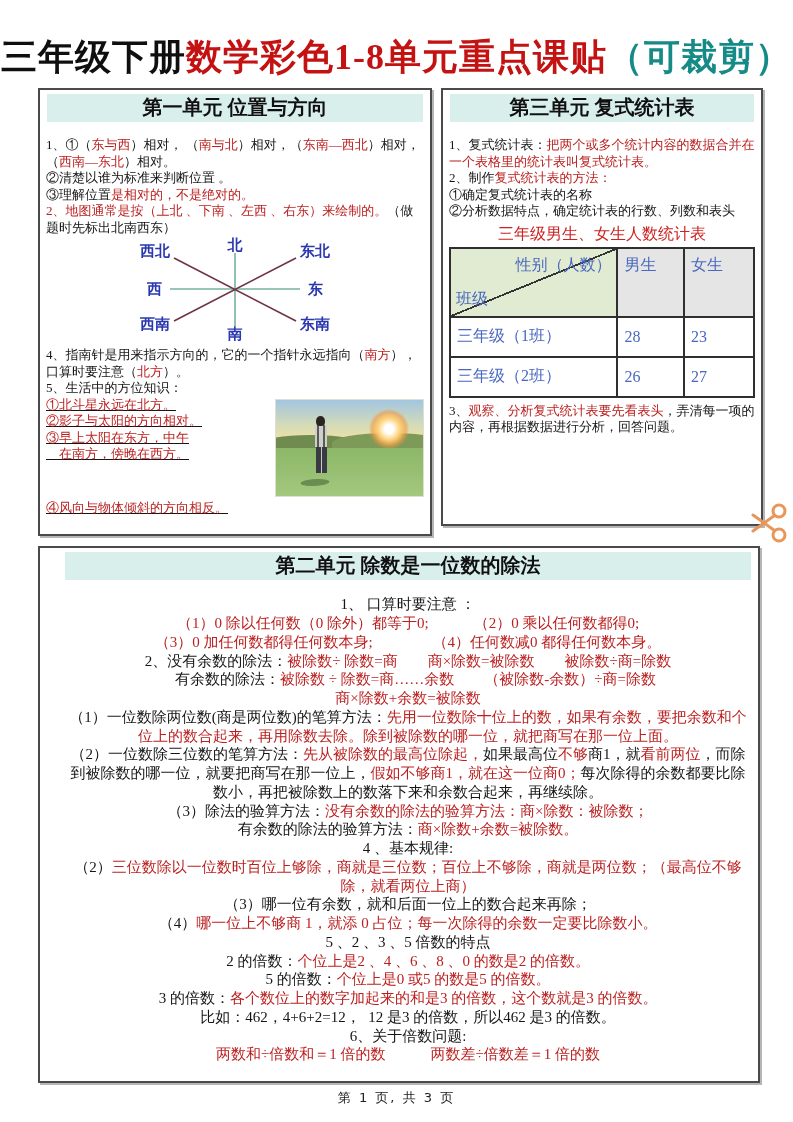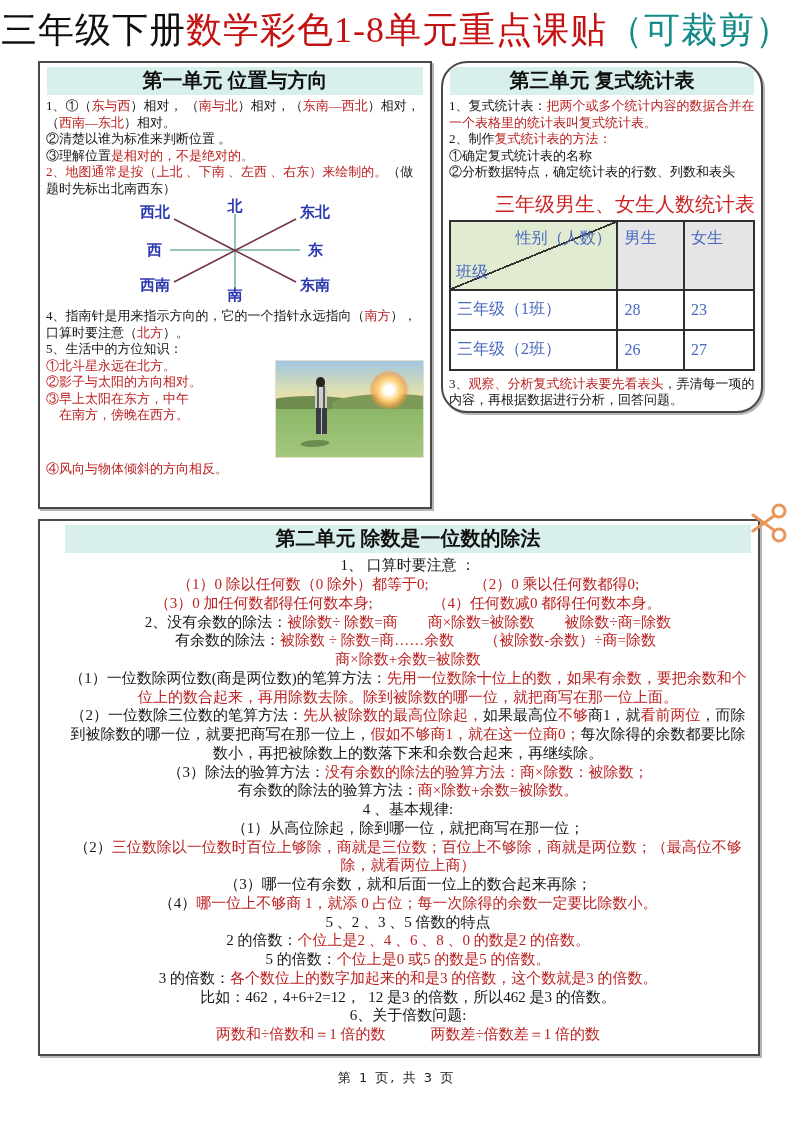--- a/index.html
+++ b/index.html
@@ -1,49 +1,49 @@
 <!DOCTYPE html>
 <html><head>
 <meta charset="utf-8">
 <style>
   html,body{margin:0;padding:0;}
   body{
     width:793px;height:1122px;position:relative;background:#fff;overflow:hidden;
     font-family:"Liberation Serif",serif;color:#151515;
   }
   .page-title{
-    text-align:center;margin-top:10px;font-size:36px;font-weight:normal;
+    text-align:center;margin-top:37px;font-size:36px;font-weight:bold;
     letter-spacing:1px;line-height:1.15;white-space:nowrap;
   }
   .t-black{color:#0f0f0f}.t-red{color:#c41111}.t-teal{color:#168a86}
 
   .top-row{margin:10px 30px 0 38px;display:flex;gap:9px;align-items:flex-start;}
   .box{
     border:2px solid #4a4a4a;box-shadow:2px 2px 0 rgba(110,110,110,.5);
     background:#fff;box-sizing:border-box;padding:3px 6px 4px;overflow:hidden;
   }
   .box-left{width:394px;height:448px;}
-  .box-right{flex:1;height:352px;border-radius:26px;}
+  .box-right{flex:1;height:438px;}
   .box-bottom{margin:10px 33px 0 38px;height:537px;padding-left:24px;}
 
   .hdr{
     background:#d9efec;text-align:center;font-weight:bold;font-size:20px;
-    color:#101010;padding:1px 0 2px;margin:1px 1px 3px;line-height:1.25;
+    color:#101010;padding:1px 0 2px;margin:1px 1px 15px;line-height:1.25;
   }
   .para{white-space:pre-wrap;}
   .box-left .para,.box-right .para{font-size:13px;line-height:1.27;}
   .box-bottom .para{font-size:15px;line-height:1.25;text-align:center;}
   .rd{color:#bb1f1f}.bk{color:#151515}
 
   
   .compass-wrap{text-align:center;margin:1px 0 2px;}
   .compass-wrap svg text{font-weight:bold;fill:#2a38b0;font-size:15px;font-family:"Liberation Serif",serif;}
 
   
-  .float-block{overflow:visible;}
+  .float-block{overflow:visible;text-decoration:underline;}
   .sunset{
     float:right;width:147px;height:96px;margin:2px 0 3px 7px;position:relative;
     overflow:hidden;border:1px solid #e2ddd2;
   }
   .sk{position:absolute;left:0;top:0;right:0;height:52%;
      background:linear-gradient(#a2c6e0,#d9ddb4 55%,#f2dfa8 82%,#f6e7c0);}
   .sun{position:absolute;left:63%;top:10%;width:40px;height:40px;border-radius:50%;
      background:radial-gradient(circle,#ffffff 0 16%,#ffd27a 38%,rgba(244,150,60,.6) 60%,rgba(244,150,60,0) 72%);}
   .mt1{position:absolute;left:-12%;top:37%;width:72%;height:20%;background:#6f8c4e;border-radius:50% 50% 0 0;}
   .mt2{position:absolute;right:-16%;top:35%;width:78%;height:22%;background:#7d9a58;border-radius:50% 50% 0 0;}
@@ -51,37 +51,37 @@
   .pshadow{position:absolute;left:17%;bottom:10%;width:28px;height:7px;background:rgba(55,85,40,.5);
      transform:skewX(-42deg);border-radius:50%;}
   .phead{position:absolute;left:27%;top:17%;width:9px;height:10px;background:#2a2420;border-radius:50% 50% 42% 42%;}
   .pbody{position:absolute;left:26.3%;top:26%;width:12px;height:22px;
      background:linear-gradient(90deg,#cfcfca 18%,#5a5a5a 18% 30%,#cfcfca 30% 70%,#5a5a5a 70% 82%,#cfcfca 82%);}
   .plegs{position:absolute;left:27%;top:48%;width:11px;height:27px;
      background:linear-gradient(90deg,#3a3a42 46%,#c9cacd 46% 54%,#3a3a42 54%);}
   .clear-paras{clear:both;}
 
   
-  .tbl-title{color:#c22;text-align:right;font-size:20px;margin:10px 0 1px;}
+  .tbl-title{color:#c22;text-align:center;font-size:16px;margin:4px 0 1px;}
   table.stats{border-collapse:collapse;margin:2px auto 5px;table-layout:fixed;}
   .stats td{border:2px solid #2f2f2f;color:#4a68c0;font-size:16px;padding:1px 6px;margin-top:24px;}
   .stats .hrow td{background:#e5e5e5;height:60px;}
   .stats td.corner{
     width:178px;position:relative;
     background-color:#e0ebd1;
     background-image:linear-gradient(to bottom right,transparent calc(50% - 0.9px),#333 calc(50% - 0.9px) calc(50% + 0.9px),transparent calc(50% + 0.9px));
   }
   .c-top{position:absolute;right:5px;top:6px;}
   .c-bot{position:absolute;left:5px;bottom:6px;}
   .stats td.hc{width:60px;vertical-align:top;padding-top:6px;}
   .stats td.hc2{width:64px;vertical-align:top;padding-top:6px;font-family:Liberation Mono, monospace;}
   .stats tr.drow td{height:36px;}
 
   .footer{
-    text-align:center;font-size:13px;color:#222;margin-top:13px;
+    text-align:center;font-size:13px;color:#222;margin-top:6px;
     font-family:"DejaVu Sans",sans-serif;letter-spacing:2px;
   }
   .scissors{position:absolute;right:1px;top:499px;line-height:0;}
 </style>
 </head>
 <body>
 
 <div class="page-title">
   <span class="t-black">三年级下册</span><span class="t-red">数学彩色1-8单元重点课贴</span><span class="t-teal">（可裁剪）</span>
 </div>
@@ -194,21 +194,20 @@
       <div class="para"><span class="rd">（1）0 除以任何数（0 除外）都等于0;</span><span class="bk">　　　</span><span class="rd">（2）0 乘以任何数都得0;</span></div>
       <div class="para"><span class="rd">（3）0 加任何数都得任何数本身;</span><span class="bk">　　　　</span><span class="rd">（4）任何数减0 都得任何数本身。</span></div>
       <div class="para"><span class="bk">2、没有余数的除法：</span><span class="rd">被除数÷ 除数=商　　商×除数=被除数　　被除数÷商=除数</span></div>
       <div class="para"><span class="bk">　有余数的除法：</span><span class="rd">被除数 ÷ 除数=商……余数　　（被除数-余数）÷商=除数</span></div>
       <div class="para"><span class="rd">商×除数+余数=被除数</span></div>
       <div class="para"><span class="bk">（1）一位数除两位数(商是两位数)的笔算方法：</span><span class="rd">先用一位数除十位上的数，如果有余数，要把余数和个位上的数合起来，再用除数去除。除到被除数的哪一位，就把商写在那一位上面。</span></div>
       <div class="para"><span class="bk">（2）一位数除三位数的笔算方法：</span><span class="rd">先从被除数的最高位除起，</span><span class="bk">如果最高位</span><span class="rd">不够</span><span class="bk">商1，就</span><span class="rd">看前两位</span><span class="bk">，而除到被除数的哪一位，就要把商写在那一位上，</span><span class="rd">假如不够商1，就在这一位商0；</span><span class="bk">每次除得的余数都要比除数小，再把被除数上的数落下来和余数合起来，再继续除。</span></div>
       <div class="para"><span class="bk">（3）除法的验算方法：</span><span class="rd">没有余数的除法的验算方法：商×除数：被除数；</span></div>
       <div class="para"><span class="bk">有余数的除法的验算方法：</span><span class="rd">商×除数+余数=被除数。</span></div>
       <div class="para"><span class="bk">4 、基本规律:</span></div>
-      <div class="para"><span class="bk">（1）从高位除起，除到哪一位，就把商写在那一位；</span></div>
       <div class="para"><span class="bk">（2）</span><span class="rd">三位数除以一位数时百位上够除，商就是三位数；百位上不够除，商就是两位数；（最高位不够除，就看两位上商）</span></div>
       <div class="para"><span class="bk">（3）哪一位有余数，就和后面一位上的数合起来再除；</span></div>
       <div class="para"><span class="bk">（4）</span><span class="rd">哪一位上不够商 1，就添 0 占位；每一次除得的余数一定要比除数小。</span></div>
       <div class="para"><span class="bk">5 、2 、3 、5 倍数的特点</span></div>
       <div class="para"><span class="bk">2 的倍数：</span><span class="rd">个位上是2 、4 、6 、8 、0 的数是2 的倍数。</span></div>
       <div class="para"><span class="bk">5 的倍数：</span><span class="rd">个位上是0 或5 的数是5 的倍数。</span></div>
       <div class="para"><span class="bk">3 的倍数：</span><span class="rd">各个数位上的数字加起来的和是3 的倍数，这个数就是3 的倍数。</span></div>
       <div class="para"><span class="bk">比如：462，4+6+2=12，  12 是3 的倍数，所以462 是3 的倍数。</span></div>
       <div class="para"><span class="bk">6、关于倍数问题:</span></div>
       <div class="para"><span class="rd">两数和÷倍数和＝1 倍的数</span><span class="bk">　　　</span><span class="rd">两数差÷倍数差＝1 倍的数</span></div>

